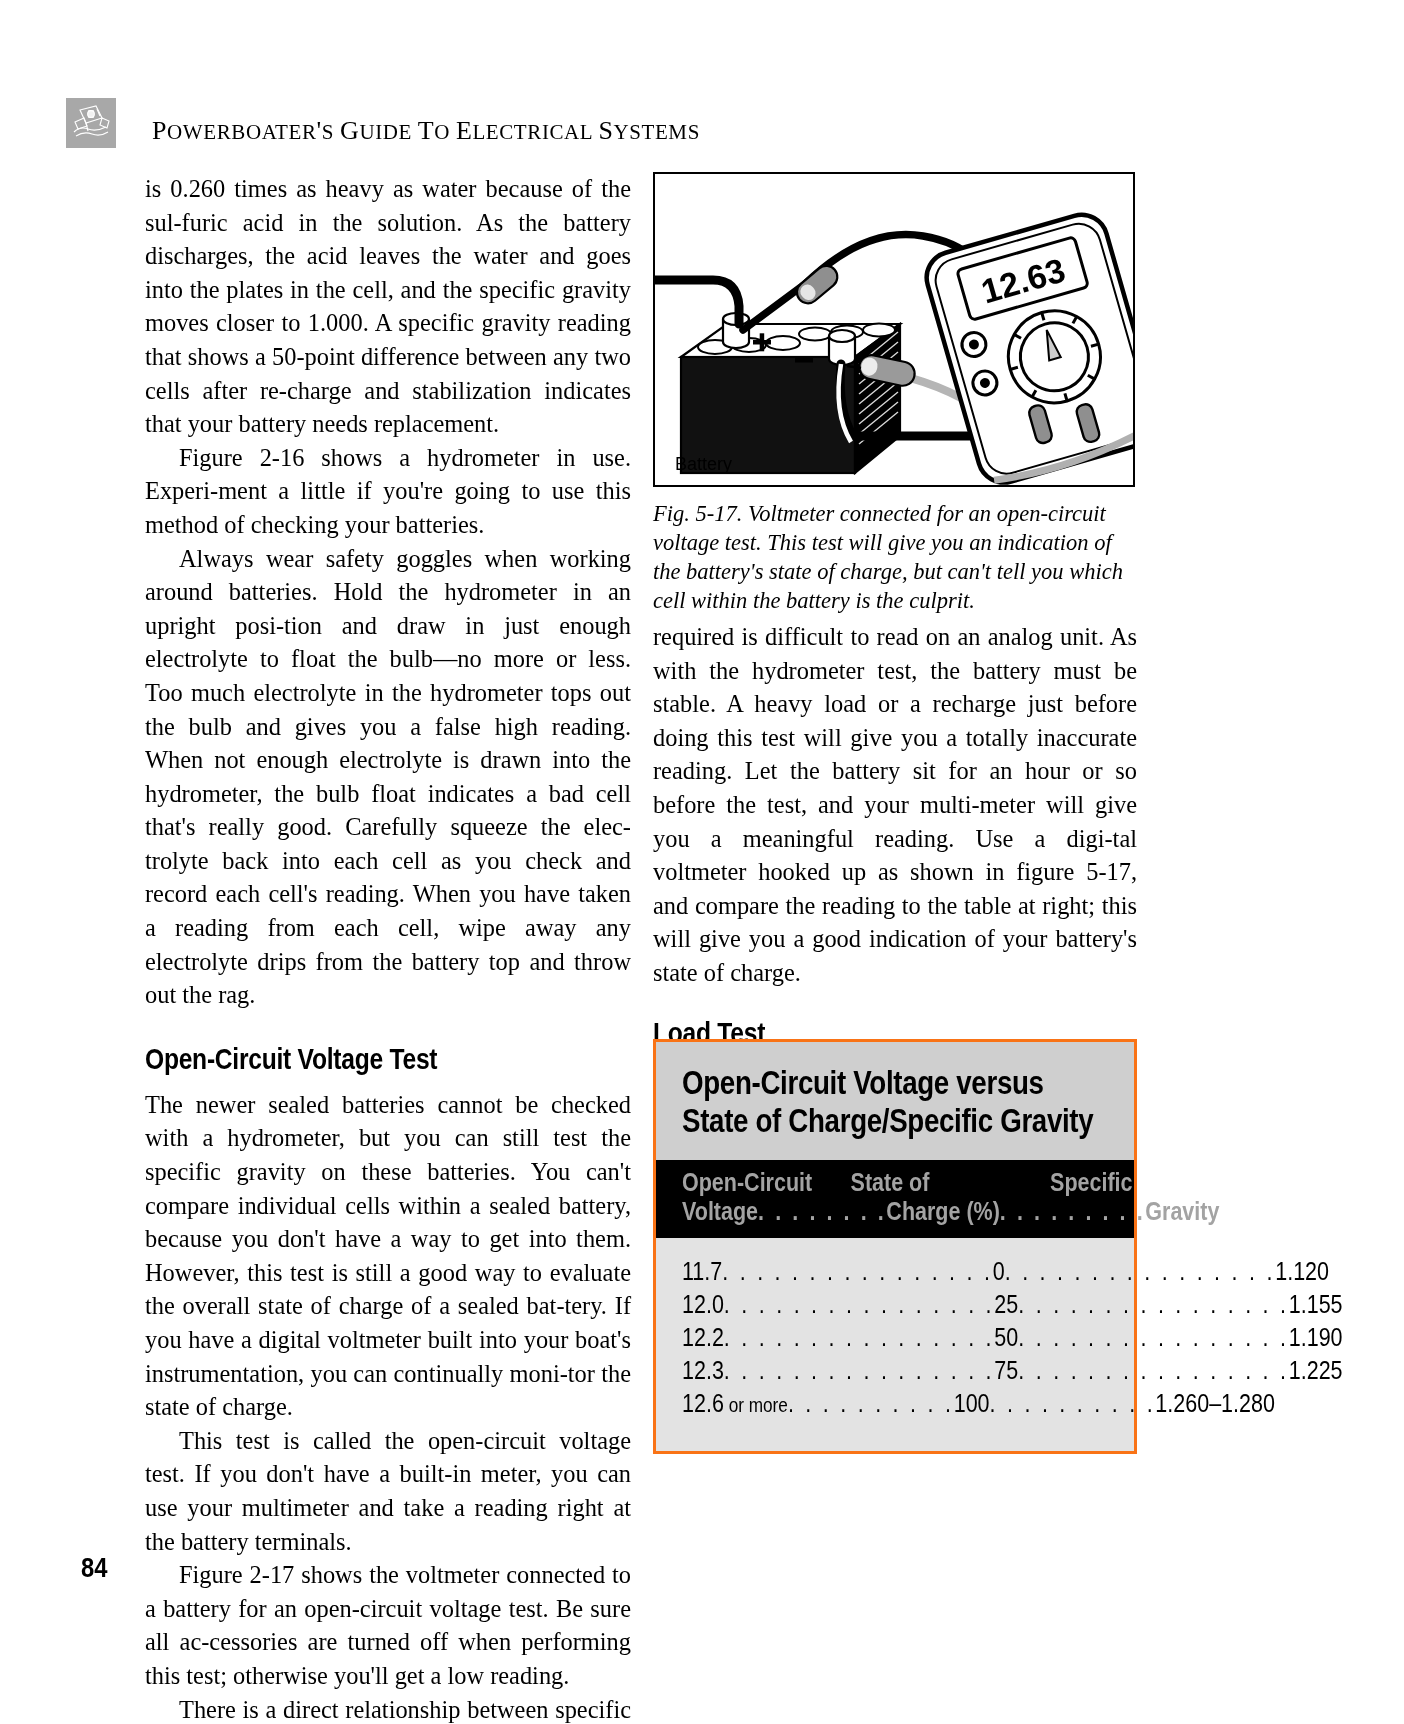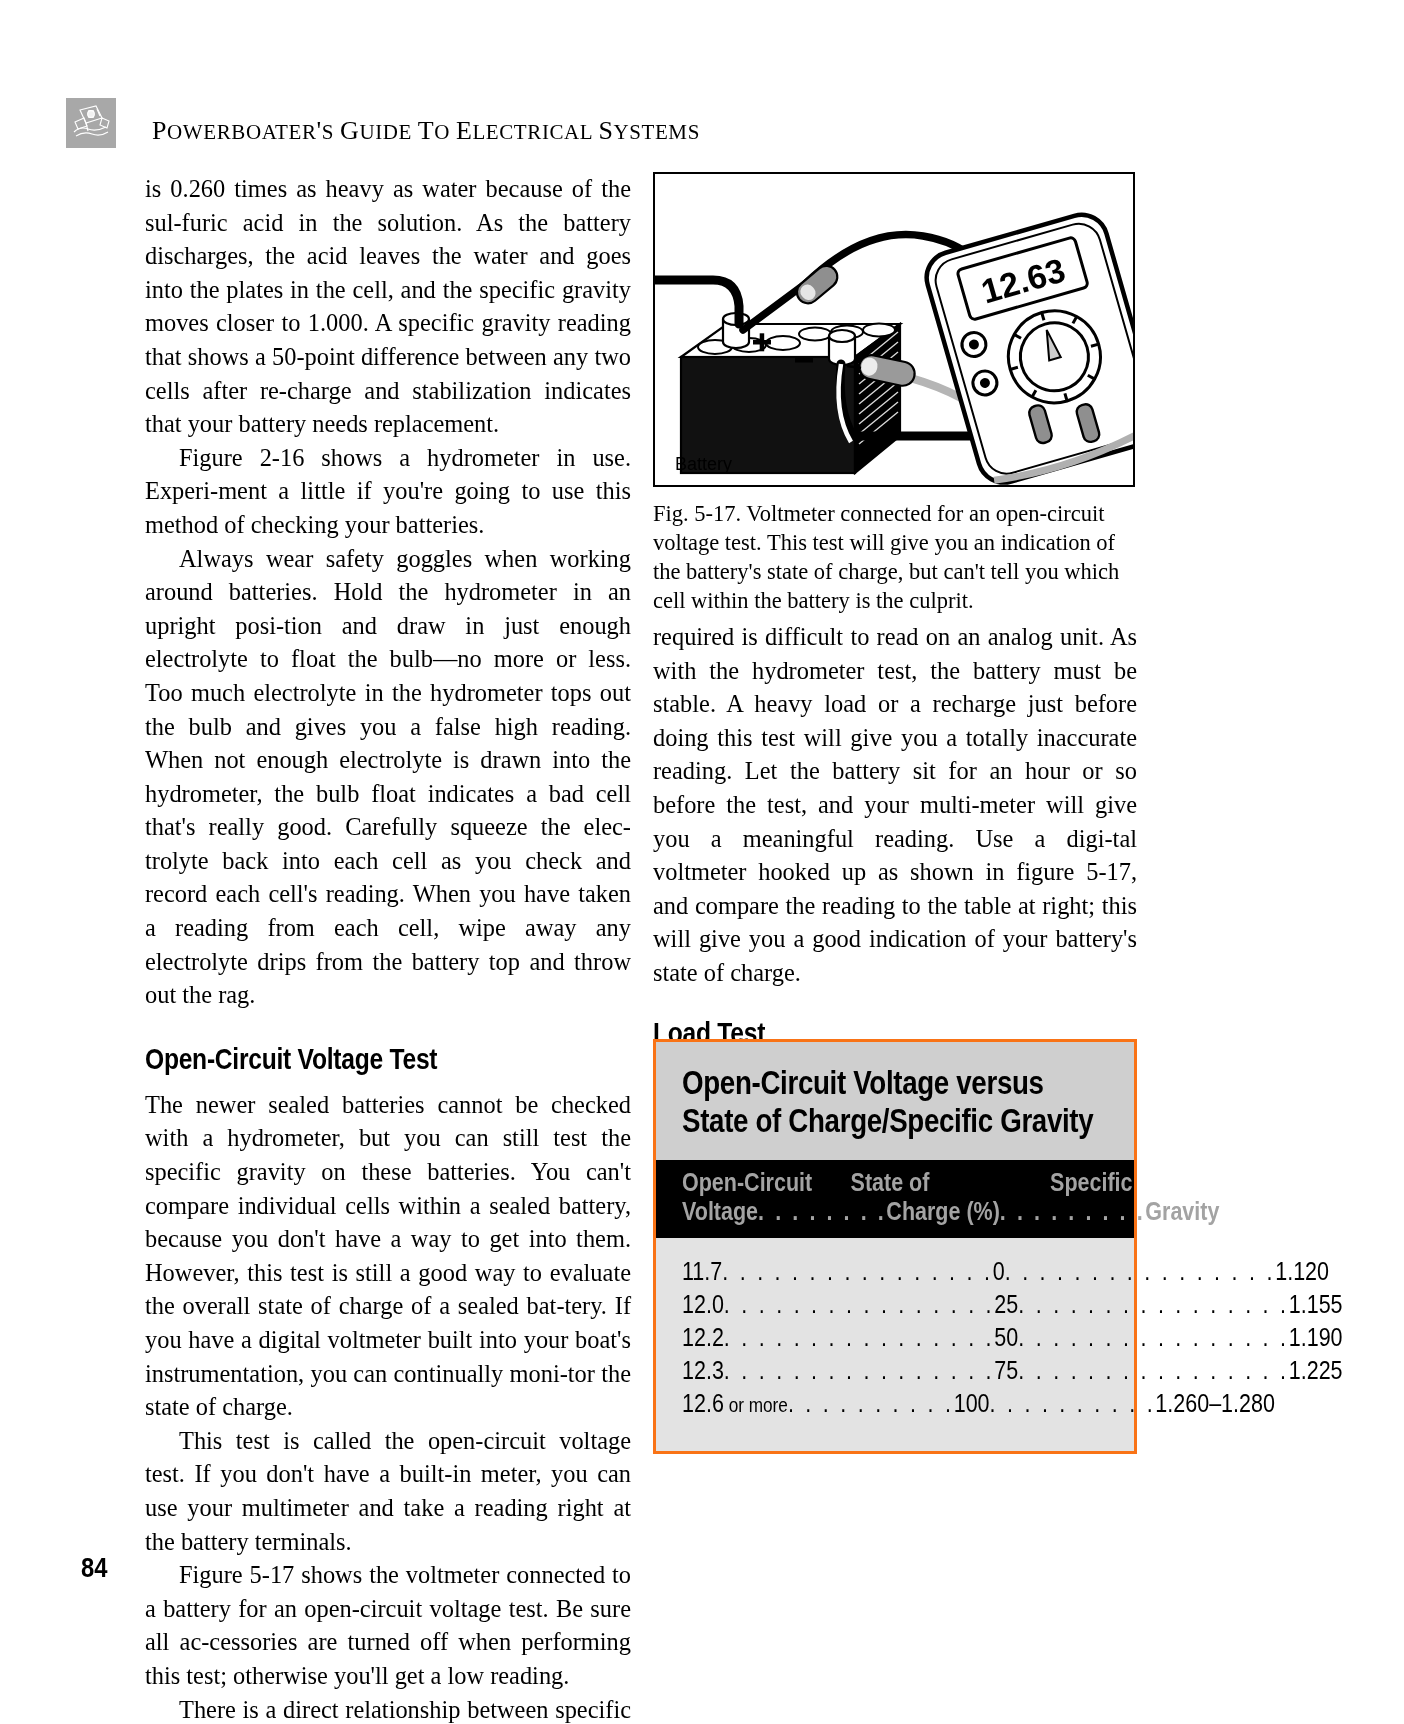--- a/index.html
+++ b/index.html
@@ -107,20 +107,21 @@
     position: absolute;
     left: 20px;
     bottom: 10px;
     font-family: "Liberation Sans", "DejaVu Sans", sans-serif;
     font-size: 18px;
   }
   p.caption {
     margin: 12px 0 0 0;
     font-size: 22.5px;
     line-height: 29px;
+    font-style: italic;
     text-align: left;
   }
 
   
   .table-block {
     position: absolute;
     left: 653px;
     top: 1039px;
     width: 484px;
     border: 3px solid #f97316;
@@ -220,21 +221,21 @@
 
   <div class="col-left">
     <p class="body">is 0.260 times as heavy as water because of the sul-furic acid in the solution. As the battery discharges, the acid leaves the water and goes into the plates in the cell, and the specific gravity moves closer to 1.000. A specific gravity reading that shows a 50-point difference between any two cells after re-charge and stabilization indicates that your battery needs replacement.</p>
     <p class="body indent">Figure 2-16 shows a hydrometer in use. Experi-ment a little if you're going to use this method of checking your batteries.</p>
     <p class="body indent">Always wear safety goggles when working around batteries. Hold the hydrometer in an upright posi-tion and draw in just enough electrolyte to float the bulb—no more or less. Too much electrolyte in the hydrometer tops out the bulb and gives you a false high reading. When not enough electrolyte is drawn into the hydrometer, the bulb float indicates a bad cell that's really good. Carefully squeeze the elec-trolyte back into each cell as you check and record each cell's reading. When you have taken a reading from each cell, wipe away any electrolyte drips from the battery top and throw out the rag.</p>
 
     <h2 class="section">Open-Circuit Voltage Test</h2>
 
     <p class="body">The newer sealed batteries cannot be checked with a hydrometer, but you can still test the specific gravity on these batteries. You can't compare individual cells within a sealed battery, because you don't have a way to get into them. However, this test is still a good way to evaluate the overall state of charge of a sealed bat-tery. If you have a digital voltmeter built into your boat's instrumentation, you can continually moni-tor the state of charge.</p>
     <p class="body indent">This test is called the open-circuit voltage test. If you don't have a built-in meter, you can use your multimeter and take a reading right at the battery terminals.</p>
-    <p class="body indent">Figure 5-17 shows the voltmeter connected to a battery for an open-circuit voltage test. Be sure all ac-cessories are turned off when performing this test; otherwise you'll get a low reading.</p>
+    <p class="body indent">Figure 2-17 shows the voltmeter connected to a battery for an open-circuit voltage test. Be sure all ac-cessories are turned off when performing this test; otherwise you'll get a low reading.</p>
     <p class="body indent">There is a direct relationship between specific gravity and a battery's open-circuit voltage. You need a digital voltmeter for this test, as the accuracy</p>
   </div>
 
   <div class="col-right-top">
     <div class="figure-box">
       <svg width="478" height="311" viewBox="0 0 478 311" aria-hidden="true">
         <rect x="0" y="0" width="478" height="311" fill="#ffffff"></rect>
 
         <g>
           <polygon points="26,183 200,183 245,150 72,150" fill="#ffffff" stroke="#000" stroke-width="2.2"></polygon>

